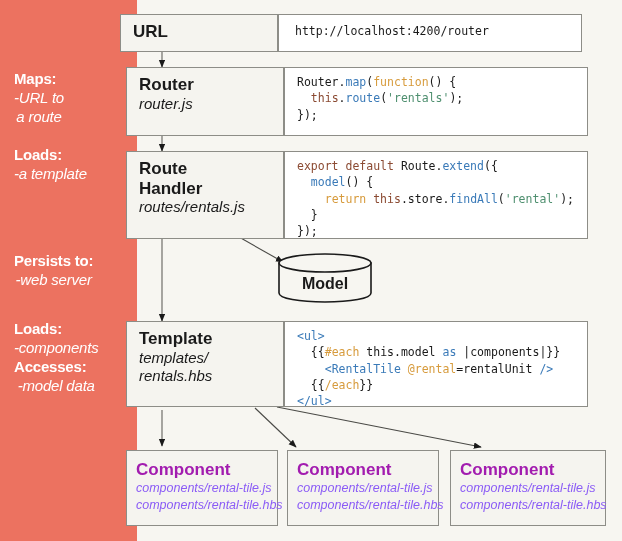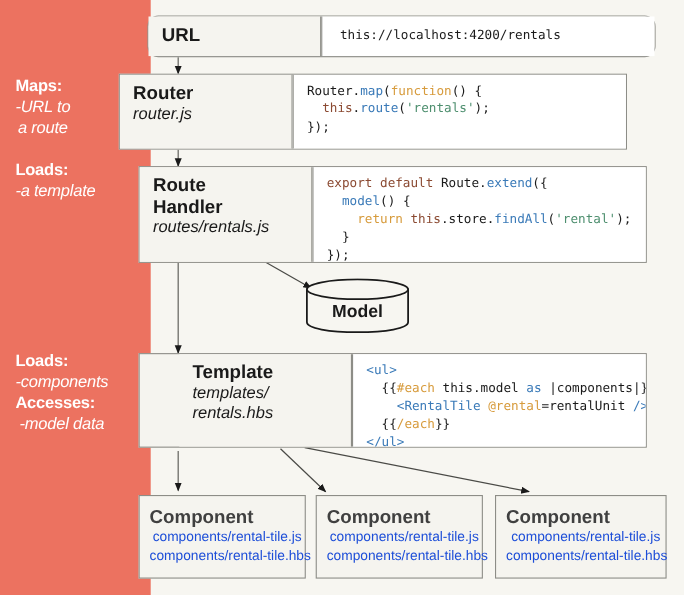--- a/index.html
+++ b/index.html
@@ -134,49 +134,53 @@
     border: 1px solid #8d8d87;
     background: #f5f4ef;
     box-sizing: border-box;
     padding: 10px 0 0 9px;
     top: 450px;
     height: 76px;
   }
   .comp-title {
     font-weight: bold;
     font-size: 17px;
-    color: #404040;
+    color: #a21caf;
     line-height: 1.1;
   }
   .comp-file {
+    font-style: italic;
     font-size: 12.5px;
-    color: #1d4ed8;
+    color: #8b5cf6;
     line-height: 1.35;
     white-space: nowrap;
-    text-align: center;
   }
 </style>
 </head>
 <body>
 
 <div id="canvas">
 
   <div id="rail">
 
     <div class="rail-group" style="top:70px">
       <div class="rail-head">Maps:</div>
       <div class="rail-sub">-URL to</div>
       <div class="rail-sub">a route</div>
     </div>
 
     <div class="rail-group" style="top:146px">
       <div class="rail-head">Loads:</div>
       <div class="rail-sub">-a template</div>
     </div>
 
+    <div class="rail-group" style="top:252px">
+      <div class="rail-head">Persists to:</div>
+      <div class="rail-sub">-web server</div>
+    </div>
 
     <div class="rail-group" style="top:320px">
       <div class="rail-head">Loads:</div>
       <div class="rail-sub">-components</div>
       <div class="rail-head">Accesses:</div>
       <div class="rail-sub">-model data</div>
     </div>
 
   </div>
 
@@ -195,28 +199,28 @@
 
     <line x1="162" y1="239" x2="162" y2="321" stroke="#6f6f6a" stroke-width="1.2" marker-end="url(#ah)"></line>
 
     <line x1="162" y1="410" x2="162" y2="446" stroke="#6f6f6a" stroke-width="1.2" marker-end="url(#ah)"></line>
 
     <line x1="255" y1="408" x2="296" y2="447" stroke="#4a4a46" stroke-width="1.1" marker-end="url(#ah)"></line>
 
     <line x1="277" y1="407" x2="481" y2="447" stroke="#4a4a46" stroke-width="1.1" marker-end="url(#ah)"></line>
   </svg>
 
-  <div class="stage url-row" style="left:134px; top:14px; width:462px; height:38px;border-radius:10px;">
+  <div class="stage url-row" style="left:120px; top:14px; width:462px; height:38px;">
     <div class="stage-label">
       <div class="stage-title">URL</div>
     </div>
-    <div class="code-pane">this://localhost:4200/rentals</div>
-  </div>
-
-  <div class="stage" style="left:108px; top:67px; width:462px; height:69px;">
+    <div class="code-pane">http://localhost:4200/router</div>
+  </div>
+
+  <div class="stage" style="left:126px; top:67px; width:462px; height:69px;">
     <div class="stage-label">
       <div class="stage-title">Router</div>
       <div class="stage-file">router.js</div>
     </div>
     <div class="code-pane"><span class="t-pl">Router.</span><span class="t-fn">map</span><span class="t-pl">(</span><span class="t-or">function</span><span class="t-pl">() {</span>
   <span class="t-kw">this</span><span class="t-pl">.</span><span class="t-fn">route</span><span class="t-pl">(</span><span class="t-str">'rentals'</span><span class="t-pl">);</span>
 <span class="t-pl">});</span></div>
   </div>
 
   <div class="stage" style="left:126px; top:151px; width:462px; height:88px;">
@@ -233,21 +237,21 @@
   </div>
 
   <div id="model">
     <svg width="96" height="50" viewBox="0 0 96 50">
       <path d="M2,10 L2,40 C2,45.5 22.5,49 48,49 C73.5,49 94,45.5 94,40 L94,10 Z" fill="#f7f6f1" stroke="#1a1a1a" stroke-width="1.6"></path>
       <ellipse cx="48" cy="10" rx="46" ry="9" fill="#f7f6f1" stroke="#1a1a1a" stroke-width="1.6"></ellipse>
     </svg>
     <div class="mlabel">Model</div>
   </div>
 
-  <div class="stage" style="left:126px; top:321px; width:462px; height:86px;padding-left:36px;">
+  <div class="stage" style="left:126px; top:321px; width:462px; height:86px;">
     <div class="stage-label">
       <div class="stage-title">Template</div>
       <div class="stage-file">templates/
    rentals.hbs</div>
     </div>
     <div class="code-pane"><span class="t-blue">&lt;ul&gt;</span>
   <span class="t-pl">{{</span><span class="t-or">#each</span> <span class="t-pl">this.model</span> <span class="t-blue">as</span> <span class="t-pl">|components|}}</span>
     <span class="t-blue">&lt;RentalTile</span> <span class="t-or">@rental</span><span class="t-pl">=rentalUnit</span> <span class="t-blue">/&gt;</span>
   <span class="t-pl">{{</span><span class="t-or">/each</span><span class="t-pl">}}</span>
 <span class="t-blue">&lt;/ul&gt;</span></div>

